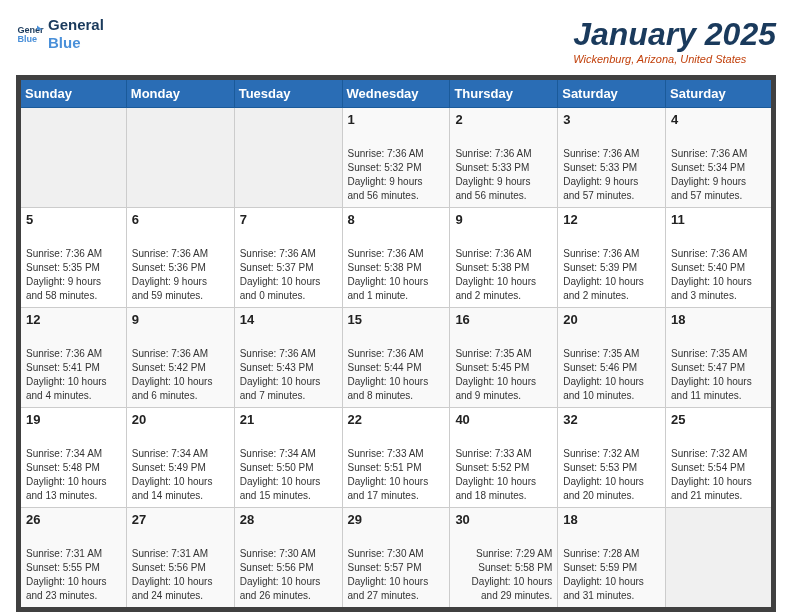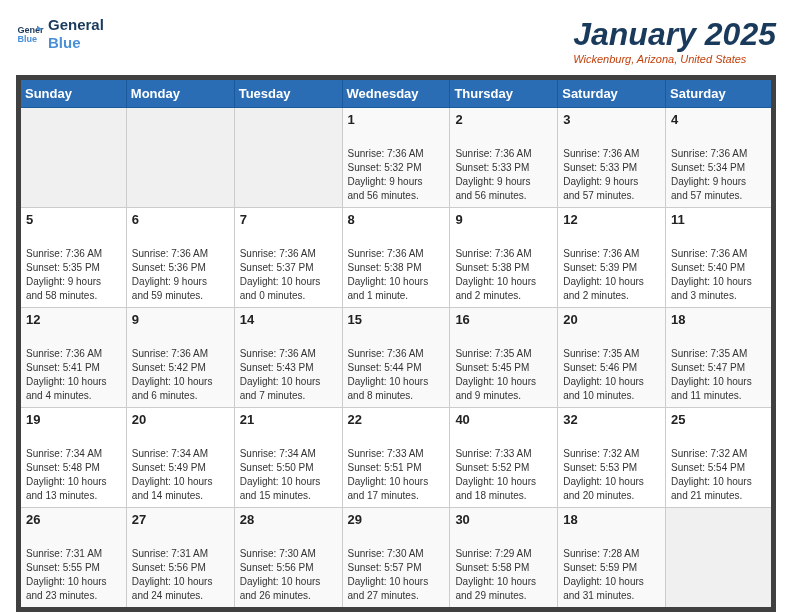--- a/index.html
+++ b/index.html
@@ -333,21 +333,21 @@
         </td>
         <td>
           <span class="day-num">29</span>
           <div class="day-info" style="white-space: pre-line;">Sunrise: 7:30 AM
 Sunset: 5:57 PM
 Daylight: 10 hours
 and 27 minutes.</div>
         </td>
         <td>
           <span class="day-num">30</span>
-          <div class="day-info" style="white-space: pre-line;">Sunrise: 7:29 AM
+          <div class="day-info" style="white-space: pre-line; text-align: right;">Sunrise: 7:29 AM
 Sunset: 5:58 PM
 Daylight: 10 hours
 and 29 minutes.</div>
         </td>
         <td>
           <span class="day-num">18</span>
           <div class="day-info" style="white-space: pre-line;">Sunrise: 7:28 AM
 Sunset: 5:59 PM
 Daylight: 10 hours
 and 31 minutes.</div>

